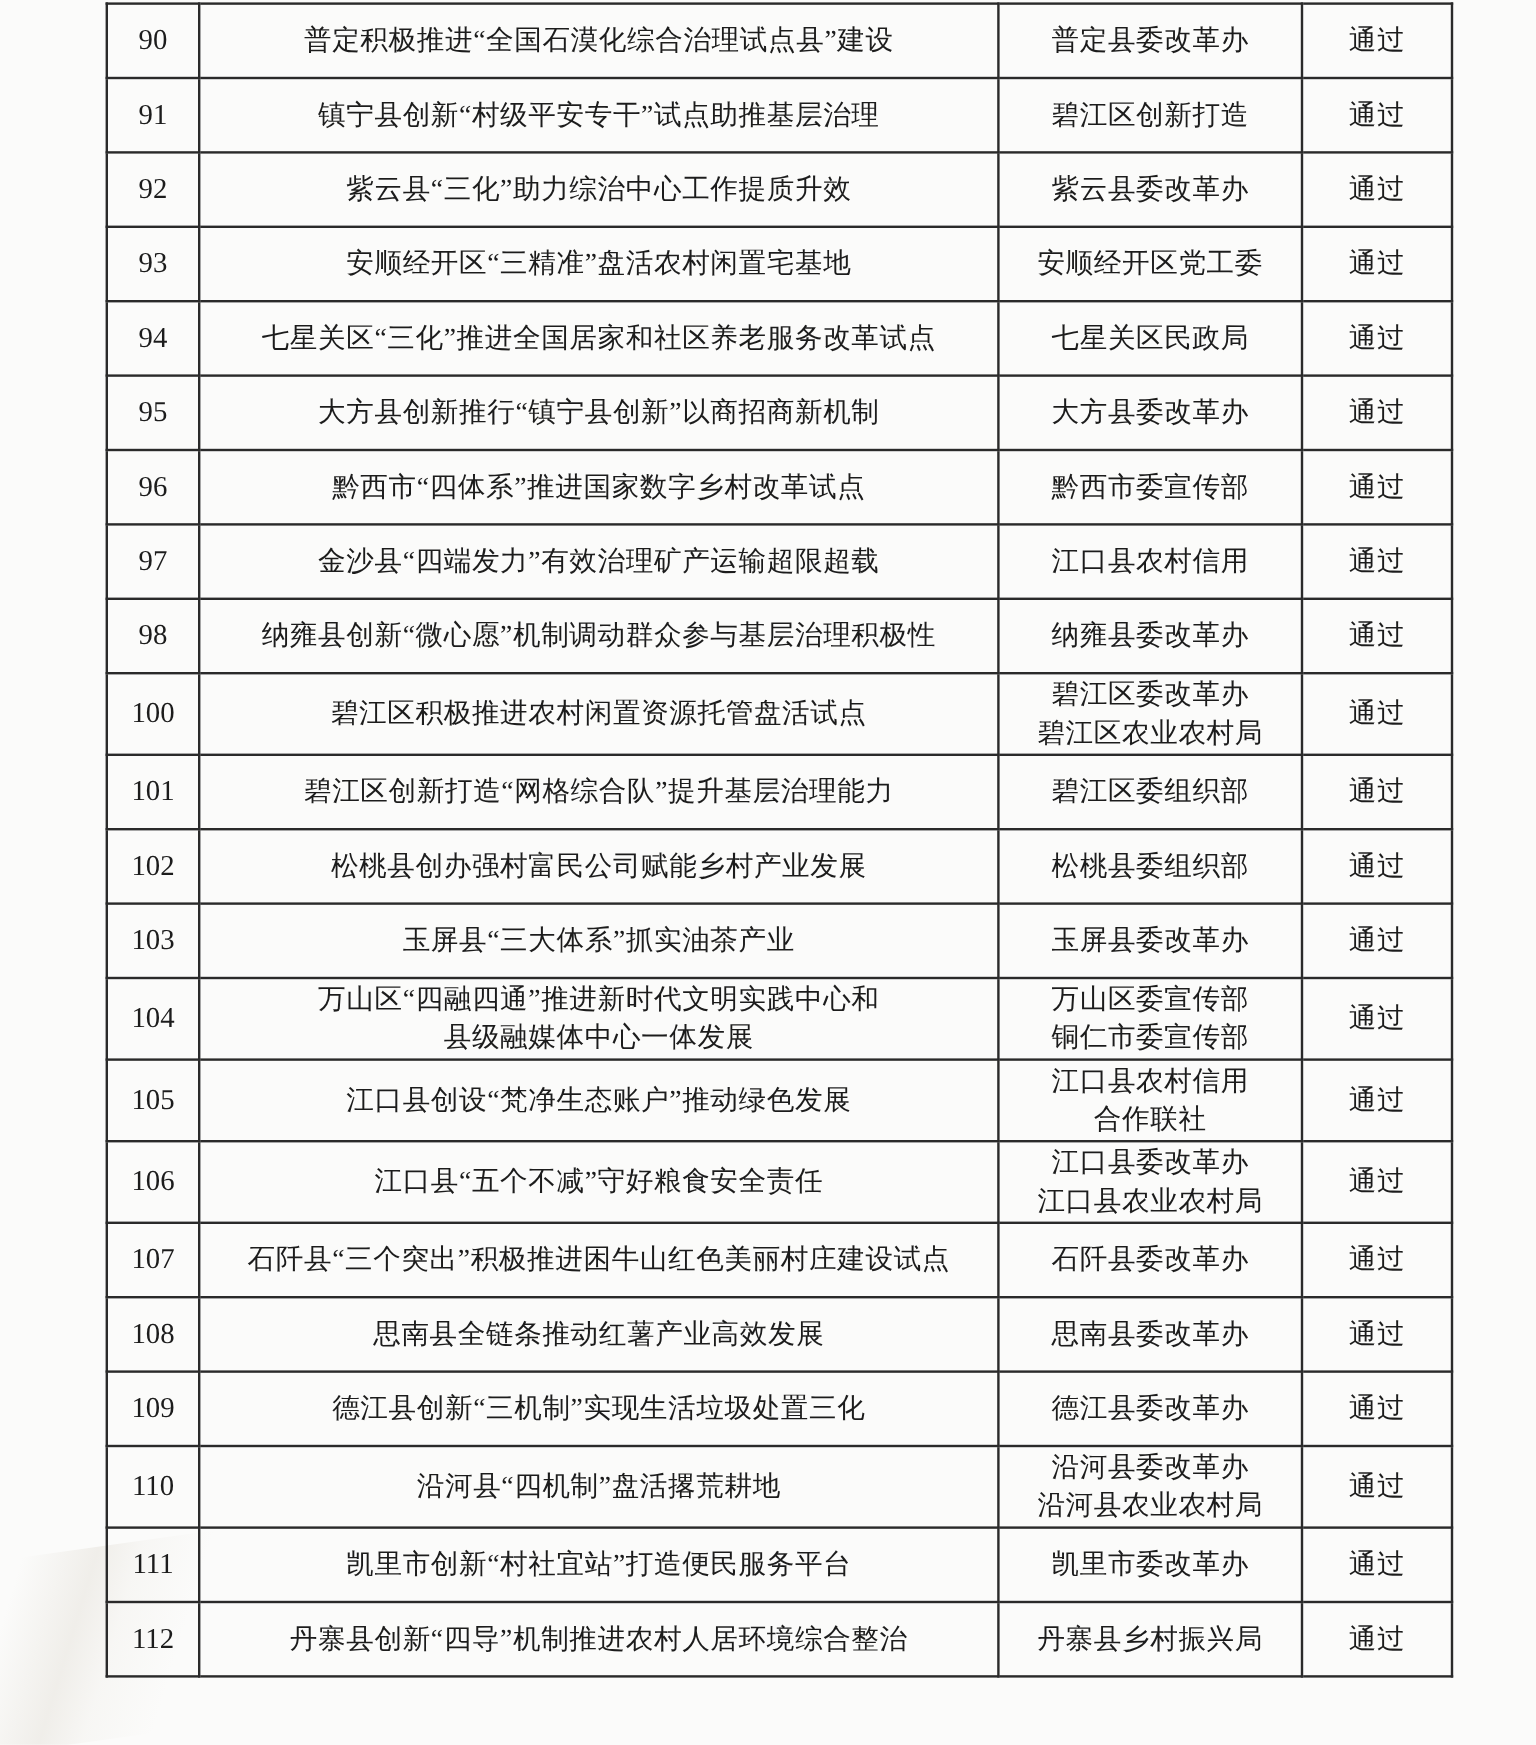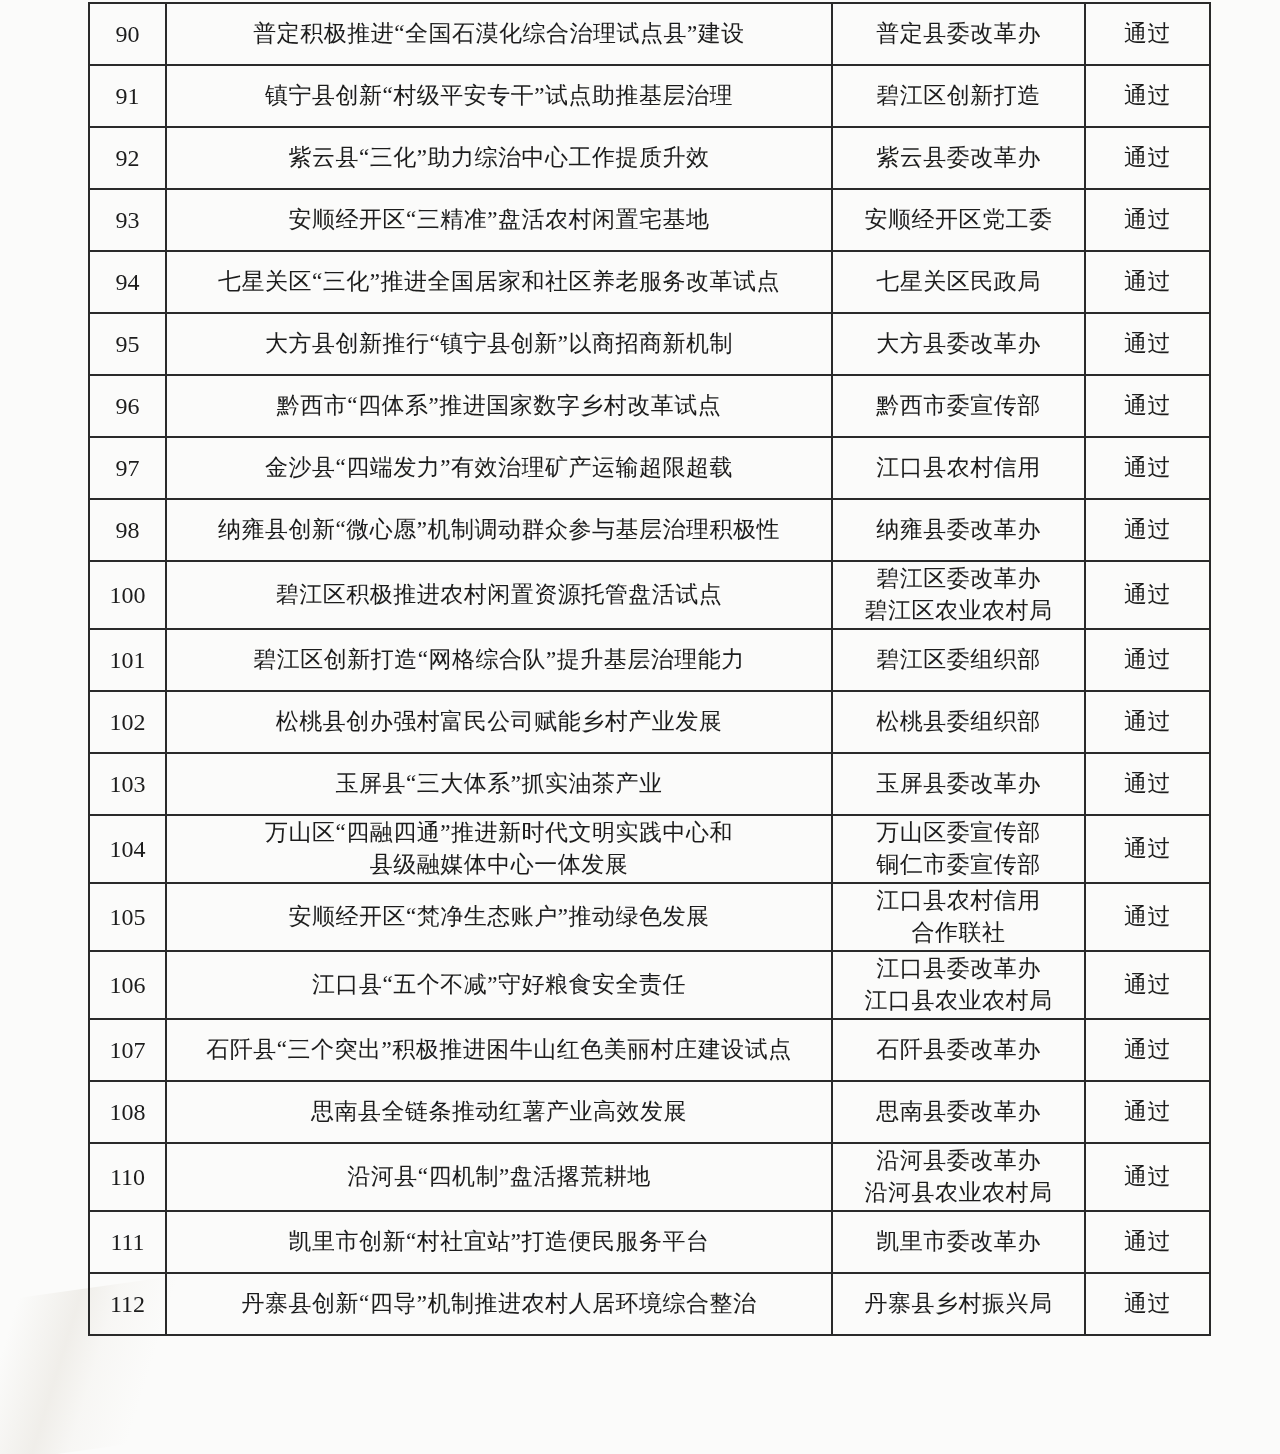--- a/index.html
+++ b/index.html
@@ -217,21 +217,21 @@
           </td>
     <td class="col-org">
             <div class="line">万山区委宣传部</div>
             <div class="line">铜仁市委宣传部</div>
           </td>
     <td class="col-status">通过</td>
   </tr>
         <tr>
     <td class="col-no">105</td>
     <td class="col-title">
-            <div class="line">安顺经开区“梵净生态账户”推动绿色发展</div>
+            <div class="line">江口县创设“梵净生态账户”推动绿色发展</div>
           </td>
     <td class="col-org">
             <div class="line">江口县农村信用</div>
             <div class="line">合作联社</div>
           </td>
     <td class="col-status">通过</td>
   </tr>
         <tr>
     <td class="col-no">106</td>
     <td class="col-title">
@@ -253,20 +253,30 @@
           </td>
     <td class="col-status">通过</td>
   </tr>
         <tr>
     <td class="col-no">108</td>
     <td class="col-title">
             <div class="line">思南县全链条推动红薯产业高效发展</div>
           </td>
     <td class="col-org">
             <div class="line">思南县委改革办</div>
+          </td>
+    <td class="col-status">通过</td>
+  </tr>
+        <tr>
+    <td class="col-no">109</td>
+    <td class="col-title">
+            <div class="line">德江县创新“三机制”实现生活垃圾处置三化</div>
+          </td>
+    <td class="col-org">
+            <div class="line">德江县委改革办</div>
           </td>
     <td class="col-status">通过</td>
   </tr>
         <tr>
     <td class="col-no">110</td>
     <td class="col-title">
             <div class="line">沿河县“四机制”盘活撂荒耕地</div>
           </td>
     <td class="col-org">
             <div class="line">沿河县委改革办</div>

